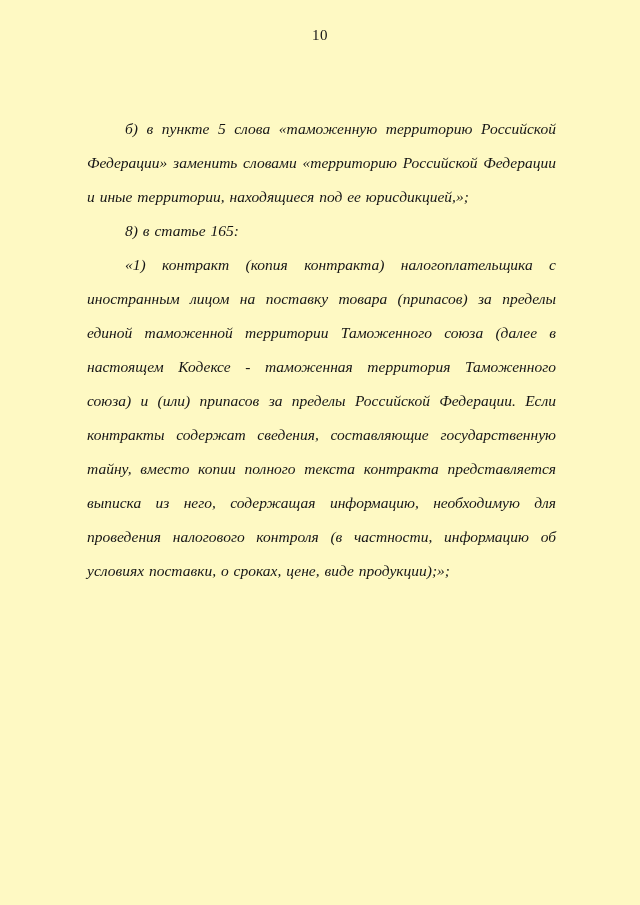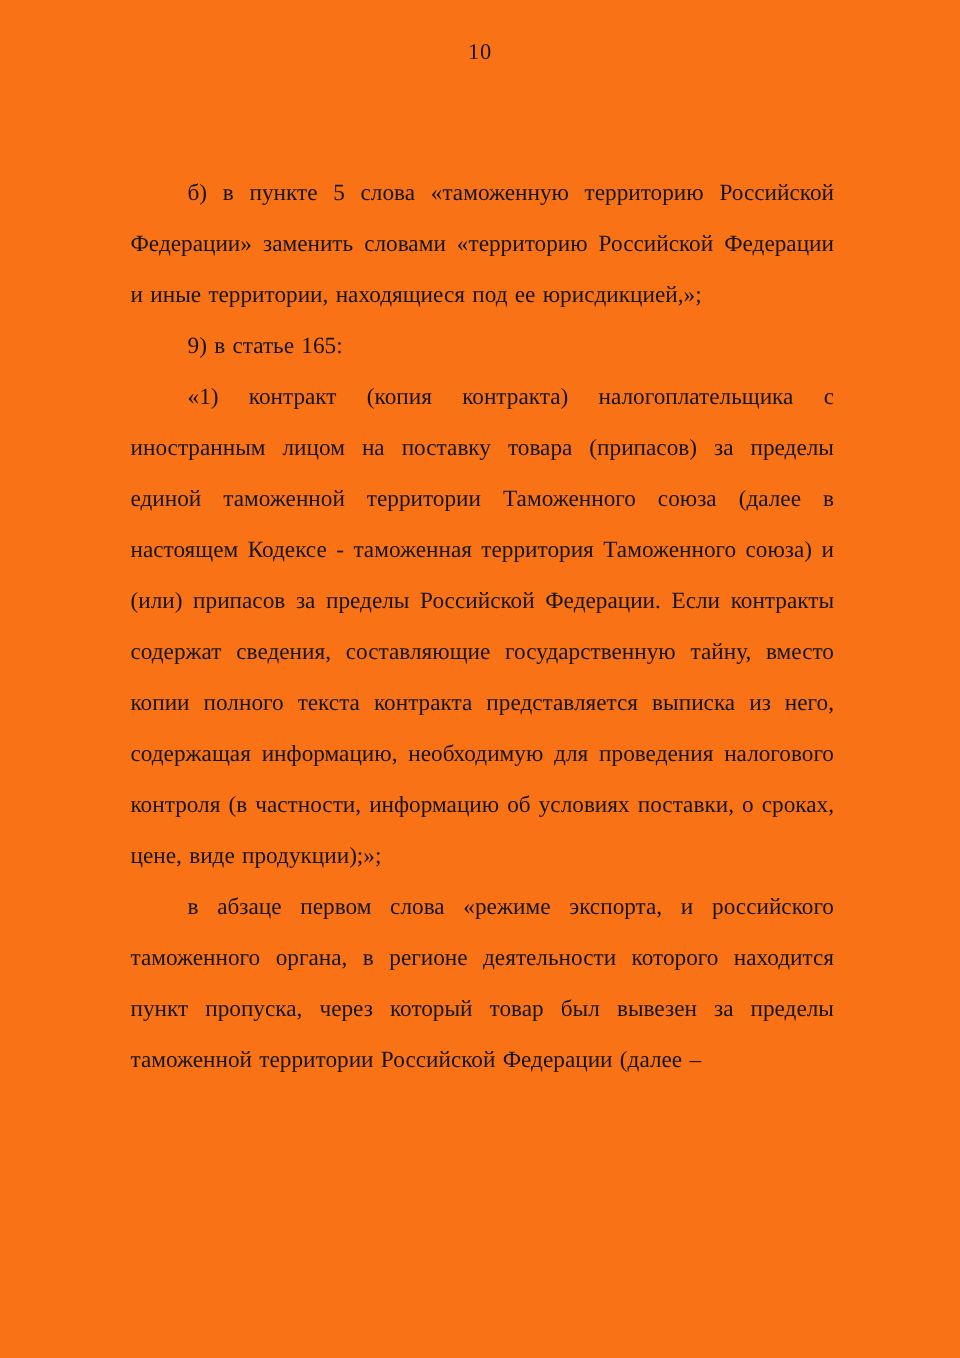--- a/index.html
+++ b/index.html
@@ -4,21 +4,21 @@
 <style>
   html, body {
     margin: 0;
     padding: 0;
     background: #ffffff;
   }
   .page {
     position: relative;
     width: 640px;
     height: 905px;
-    background: #f97316;
+    background: #fef9c3;
     box-sizing: border-box;
     font-family: "Liberation Serif", serif;
     color: #151515;
     overflow: hidden;
   }
   .page-number {
     position: absolute;
     top: 27px;
     left: 0;
     width: 100%;
@@ -33,27 +33,27 @@
     right: 84px;
     font-size: 15.5px;
     line-height: 34px;
     text-align: justify;
     word-spacing: 1px;
   }
   .content p {
     margin: 0;
     padding: 0;
     text-indent: 38px;
+    font-style: italic;
   }
 </style>
 </head>
 <body>
 
 <div class="page">
   <div class="page-number">10</div>
 
   <div class="content">
     <p>б) в пункте 5 слова «таможенную территорию Российской Федерации» заменить словами «территорию Российской Федерации и иные территории, находящиеся под ее юрисдикцией,»;</p>
-    <p>9) в статье 165:</p>
+    <p>8) в статье 165:</p>
     <p>«1) контракт (копия контракта) налогоплательщика с иностранным лицом на поставку товара (припасов) за пределы единой таможенной территории Таможенного союза (далее в настоящем Кодексе - таможенная территория Таможенного союза) и (или) припасов за пределы Российской Федерации. Если контракты содержат сведения, составляющие государственную тайну, вместо копии полного текста контракта представляется выписка из него, содержащая информацию, необходимую для проведения налогового контроля (в частности, информацию об условиях поставки, о сроках, цене, виде продукции);»;</p>
-    <p>в абзаце первом слова «режиме экспорта, и российского таможенного органа, в регионе деятельности которого находится пункт пропуска, через который товар был вывезен за пределы таможенной территории Российской Федерации (далее –</p>
   </div>
 </div>
 
 </body></html>

